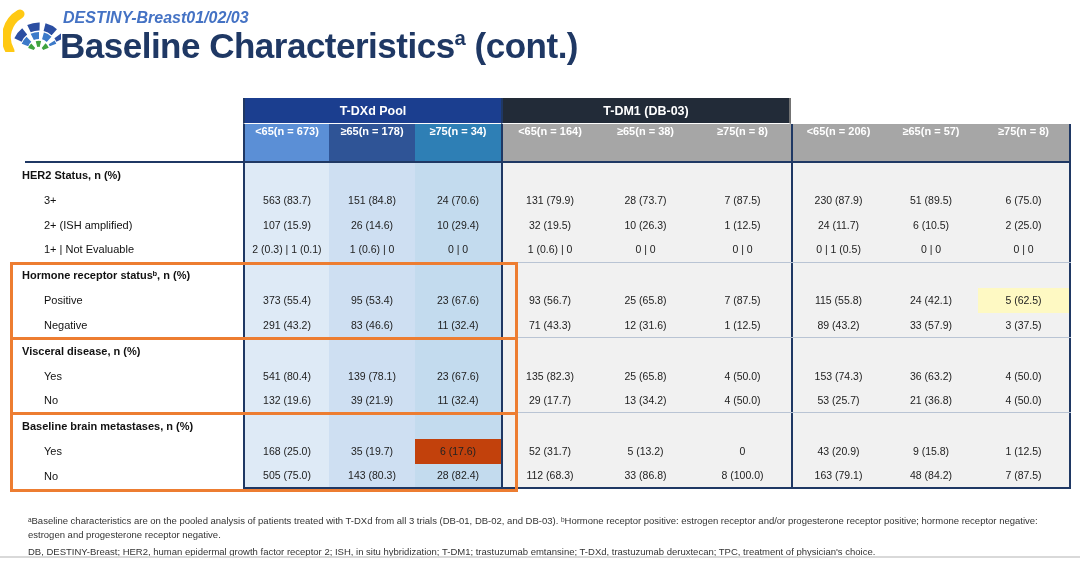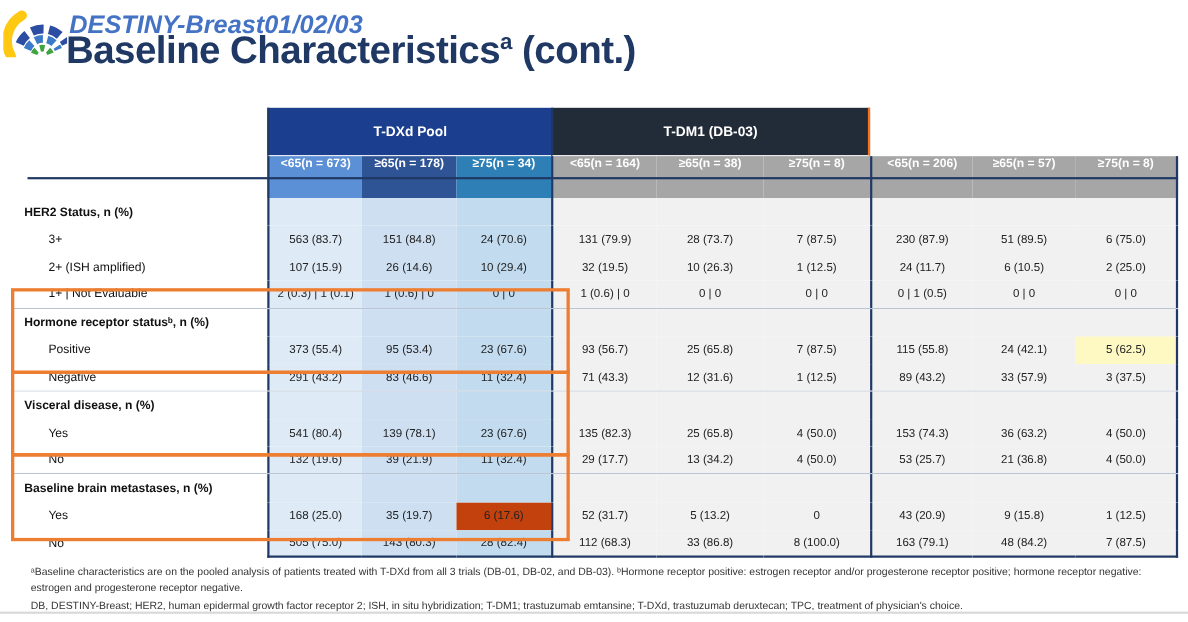--- a/index.html
+++ b/index.html
@@ -5,37 +5,37 @@
   html,body{margin:0;padding:0;}
   body{
     width:1080px;height:565px;position:relative;background:#ffffff;
     font-family:"Liberation Sans",sans-serif;overflow:hidden;
     -webkit-font-smoothing:antialiased;
   }
   *{box-sizing:border-box;}
 
   
   .logo{position:absolute;left:3px;top:2px;width:58px;height:50px;}
-  .trial-label{position:absolute;left:63px;top:9px;font-size:23px;font-style:italic;font-weight:bold;color:#4472C4;}
+  .trial-label{position:absolute;left:63px;top:9px;font-size:16px;font-style:italic;font-weight:bold;color:#4472C4;}
   .page-title{position:absolute;left:60px;top:26px;font-size:35px;font-weight:bold;color:#1F3864;margin:0;letter-spacing:-0.5px;}
   .page-title sup{font-size:0.58em;vertical-align:super;line-height:0;}
 
   
   #btable{position:absolute;left:10px;top:98px;width:1061px;}
   .trow{display:grid;grid-template-columns:233px 86px 86px 86px 96px 97px 97px 93px 94px 93px;}
-  .thead-row{height:44px;}
+  .thead-row{height:26px;}
   .sub-row{height:38px;}
   .brow{height:25.15px;}
   .lcell-head{background:#ffffff;}
   .gcell{
     grid-column:span 3;color:#fff;font-weight:bold;font-size:12.5px;
     display:flex;align-items:center;justify-content:center;
     border-left:2px solid #1F3864;border-bottom:1px solid #fdfdfd;
   }
-  .gcell.ge{border-right:2px solid #f97316;}
+  .gcell.ge{border-right:2px solid #737373;}
   .scell{
     color:#fff;font-weight:bold;font-size:11px;text-align:center;
     display:flex;flex-direction:row;justify-content:center;line-height:1.3;
   }
   .gs{border-left:2px solid #1F3864;}
   .ge{border-right:2px solid #1F3864;}
   .lcell{font-size:11px;color:#111;display:flex;align-items:center;background:#fff;}
   .lcell.section{font-weight:bold;padding-left:12px;}
   .lcell.item{padding-left:34px;}
   .dcell{font-size:10.5px;color:#222;display:flex;align-items:center;justify-content:center;white-space:nowrap;}

